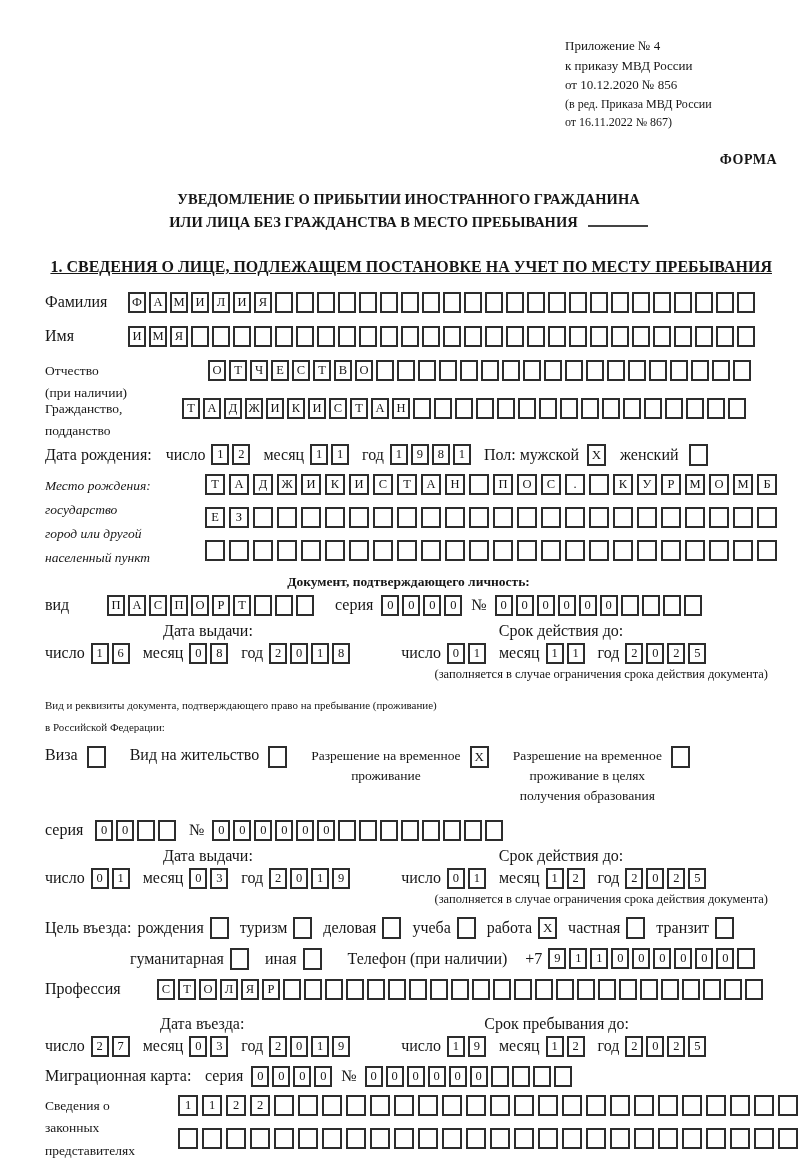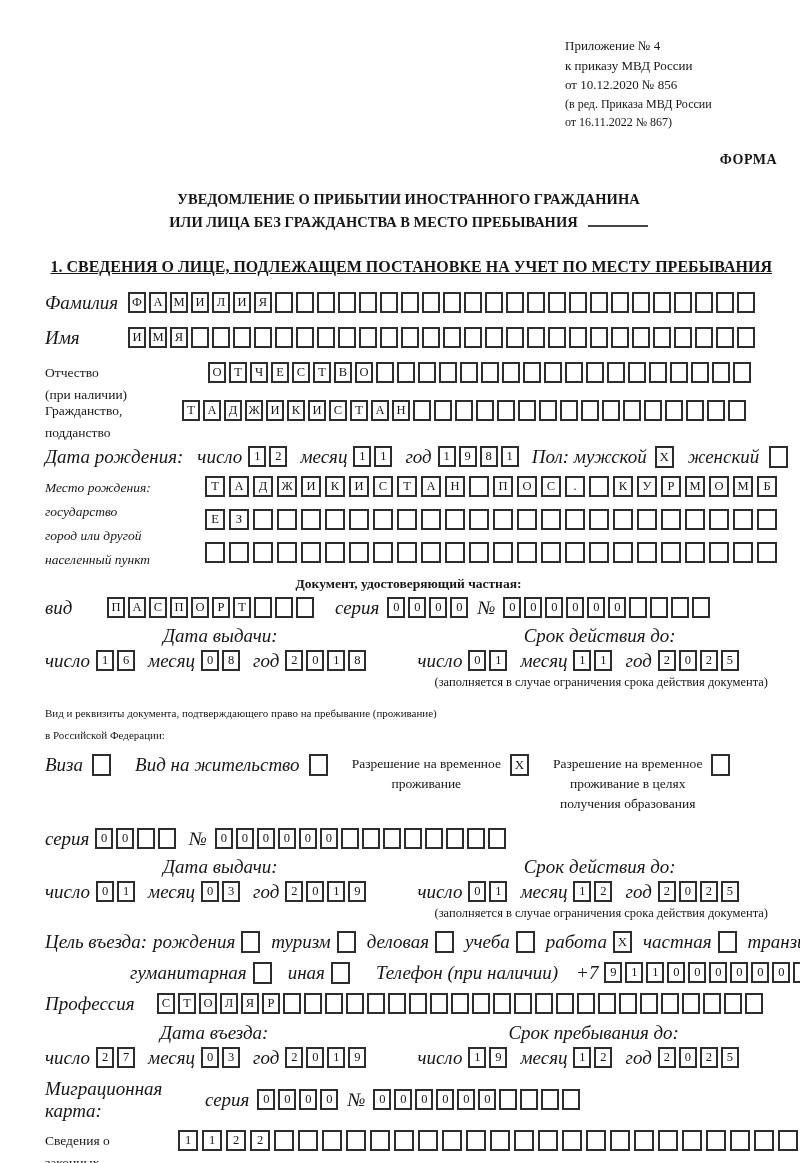--- a/index.html
+++ b/index.html
@@ -13,21 +13,21 @@
   .hdr{margin-left:520px;width:212px;font-size:13px;line-height:1.5;}
   .hdr .small{font-size:12px;}
   .forma{font-weight:bold;font-size:14px;text-align:right;margin-top:18px;letter-spacing:.5px;}
   
   .title{text-align:center;font-weight:bold;font-size:14.5px;line-height:1.6;margin-top:18px;}
   .title-underline{display:inline-block;width:60px;border-bottom:2px solid #444;margin-left:10px;vertical-align:baseline;}
   .sec-head{font-weight:bold;font-size:16px;text-align:right;margin-top:24px;text-decoration:underline;}
   
   .frow{display:flex;align-items:center;margin-top:13px;}
   .frow.top{align-items:flex-start;}
-  .lbl{font-size:19px;flex:none;font-style:italic;}
+  .lbl{font-size:16px;flex:none;}
   .lblblock{flex:none;font-size:13.5px;line-height:22px;}
   .cells{display:inline-flex;flex-wrap:nowrap;align-items:center;}
   .cell{
     display:inline-flex;align-items:center;justify-content:center;flex:none;
     width:18px;height:21px;box-sizing:border-box;border:2px solid #2d2d2d;
     margin-right:3px;font-size:12.5px;background:#fff;
   }
   .w .cell{width:20px;margin-right:4px;}
   .checkbox{
     display:inline-flex;align-items:center;justify-content:center;flex:none;
@@ -327,21 +327,21 @@
           <span class="cell"></span>
           <span class="cell"></span>
           <span class="cell"></span>
           <span class="cell"></span>
           <span class="cell"></span>
           <span class="cell"></span>
         </div>
     </span>
   </div>
 
-  <div class="center-bold" style="margin-top:4px;">Документ, удостоверяющий частная:</div>
+  <div class="center-bold" style="margin-top:4px;">Документ, подтверждающего личность:</div>
 
   <div class="frow" style="margin-top:5px;">
     <span class="lbl" style="width:62px;">вид</span>
     <span class="cells">
         <span class="cell">П</span>
         <span class="cell">А</span>
         <span class="cell">С</span>
         <span class="cell">П</span>
         <span class="cell">О</span>
         <span class="cell">Р</span>
@@ -618,21 +618,21 @@
         <span class="cell"></span>
         <span class="cell"></span>
         <span class="cell"></span>
         <span class="cell"></span>
         <span class="cell"></span>
         <span class="cell"></span>
         <span class="cell"></span>
       </span>
   </div>
 
-  <div class="frow" style="margin-top:7px;">
+  <div class="frow" style="margin-top:15px;">
     <span class="lbl" style="margin-left:115px;">Дата въезда:</span>
     <span class="lbl" style="margin-left:240px;">Срок пребывания до:</span>
   </div>
   <div class="frow" style="margin-top:3px;">
     <span class="dg">
       <span class="lbl">число</span>
       <span class="cells">
           <span class="cell">2</span>
           <span class="cell">7</span>
         </span>

